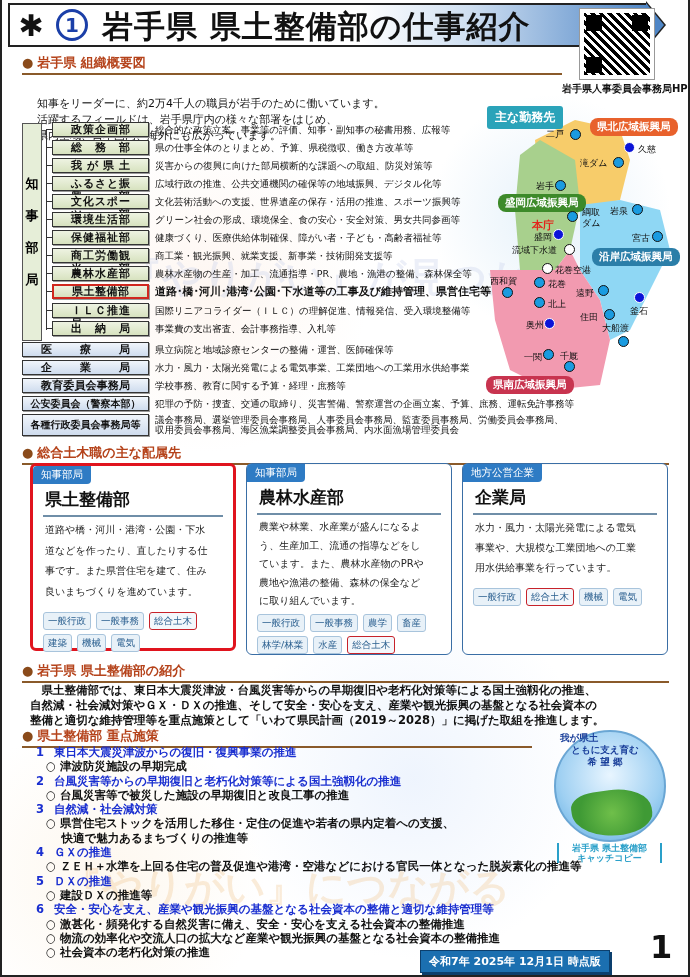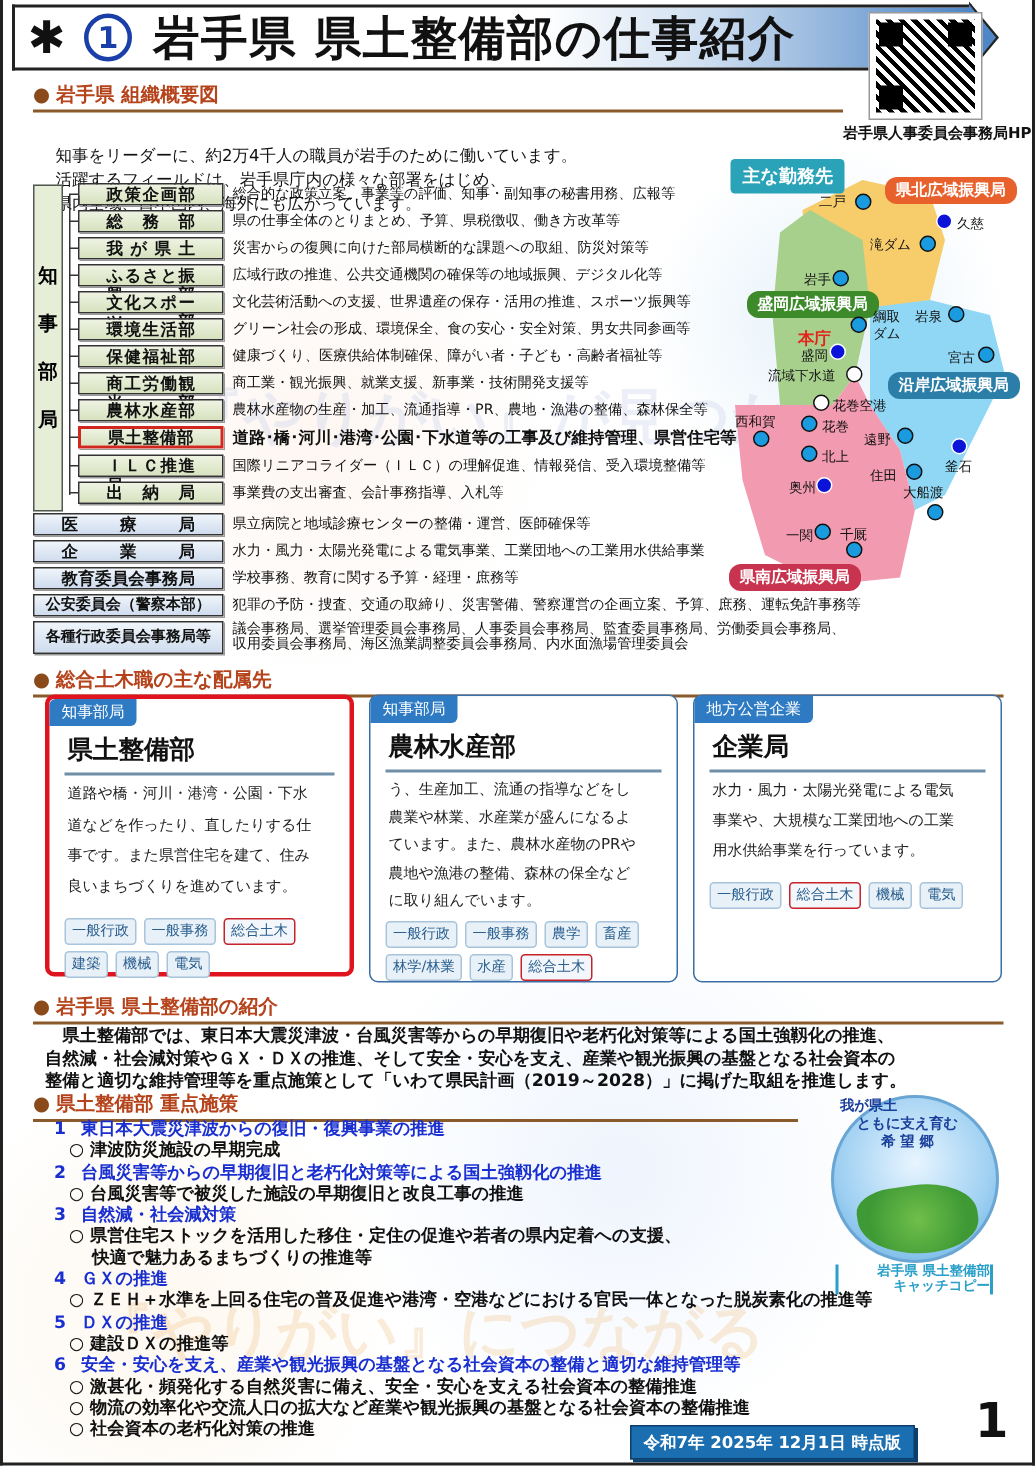--- a/index.html
+++ b/index.html
@@ -173,21 +173,21 @@
     position: absolute; left: 558px; top: 732px; font-size: 9.5px; color: #1a3f9a; font-weight: bold;
     line-height: 12px; text-align: center; width: 60px;
   }
   .badge-island {
     position: absolute; left: 570px; top: 790px; width: 80px; height: 46px;
     background: radial-gradient(circle, #6fbf4a 0, #3f9a35 70%); border-radius: 30% 50% 40% 60%;
     transform: rotate(-8deg);
   }
   .badge-caption {
     position: absolute; left: 555px; top: 843px; width: 105px; font-size: 9px; color: #2aa0c9;
-    text-align: right; line-height: 10px; font-weight: bold;
+    text-align: center; line-height: 10px; font-weight: bold;
     border-left: 2px solid #2aa0c9; border-right: 2px solid #2aa0c9;
   }
   .date-box {
     position: absolute; left: 418px; top: 950px; background: #1b6fb0; color: #fff;
     font-size: 11px; font-weight: bold; padding: 3px 8px; border: 1px solid #0c3f6d;
     box-shadow: 2px 2px 0 #0c3f6d;
   }
   .page-num {
     position: absolute; left: 648px; top: 928px; font-size: 32px; font-weight: bold; color: #111;
   }
@@ -388,22 +388,22 @@
       <span class="chip">建築</span>
       <span class="chip">機械</span>
       <span class="chip">電気</span>
     </div>
   </div>
 
   <div class="card" style="left:244px;width:206px;height:192px;">
     <div class="card-tag">知事部局</div>
     <div class="card-title">農林水産部</div>
     <div class="card-body" style="line-height:18.5px;">
+      <div>農業や林業、水産業が盛んになるよ</div>
       <div>う、生産加工、流通の指導などをし</div>
-      <div>農業や林業、水産業が盛んになるよ</div>
       <div>ています。また、農林水産物のPRや</div>
       <div>農地や漁港の整備、森林の保全など</div>
       <div>に取り組んでいます。</div>
     </div>
     <div class="chips" style="margin-top:3px;">
       <span class="chip">一般行政</span>
       <span class="chip">一般事務</span>
       <span class="chip">農学</span>
       <span class="chip">畜産</span>
       <span class="chip">林学/林業</span>

